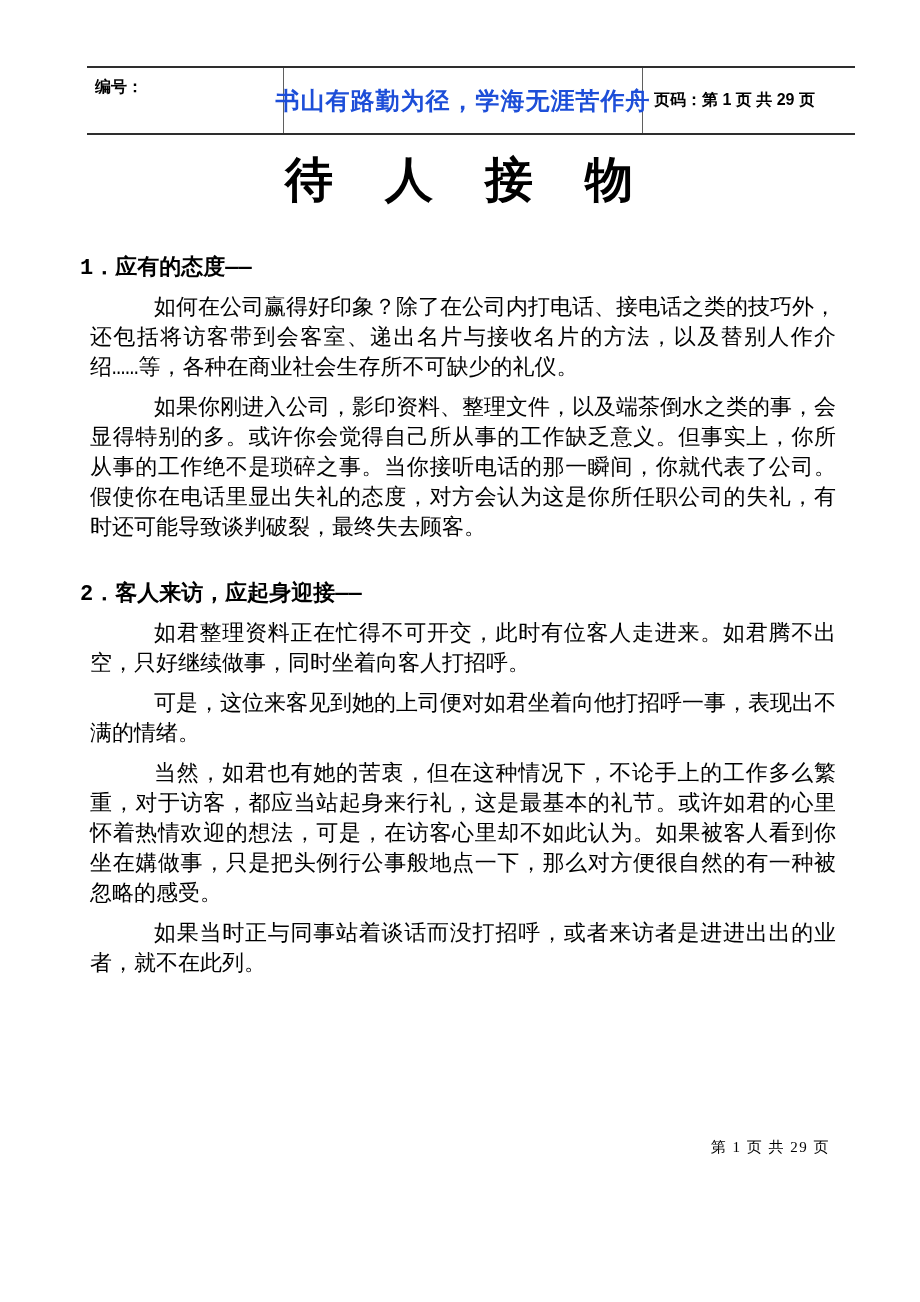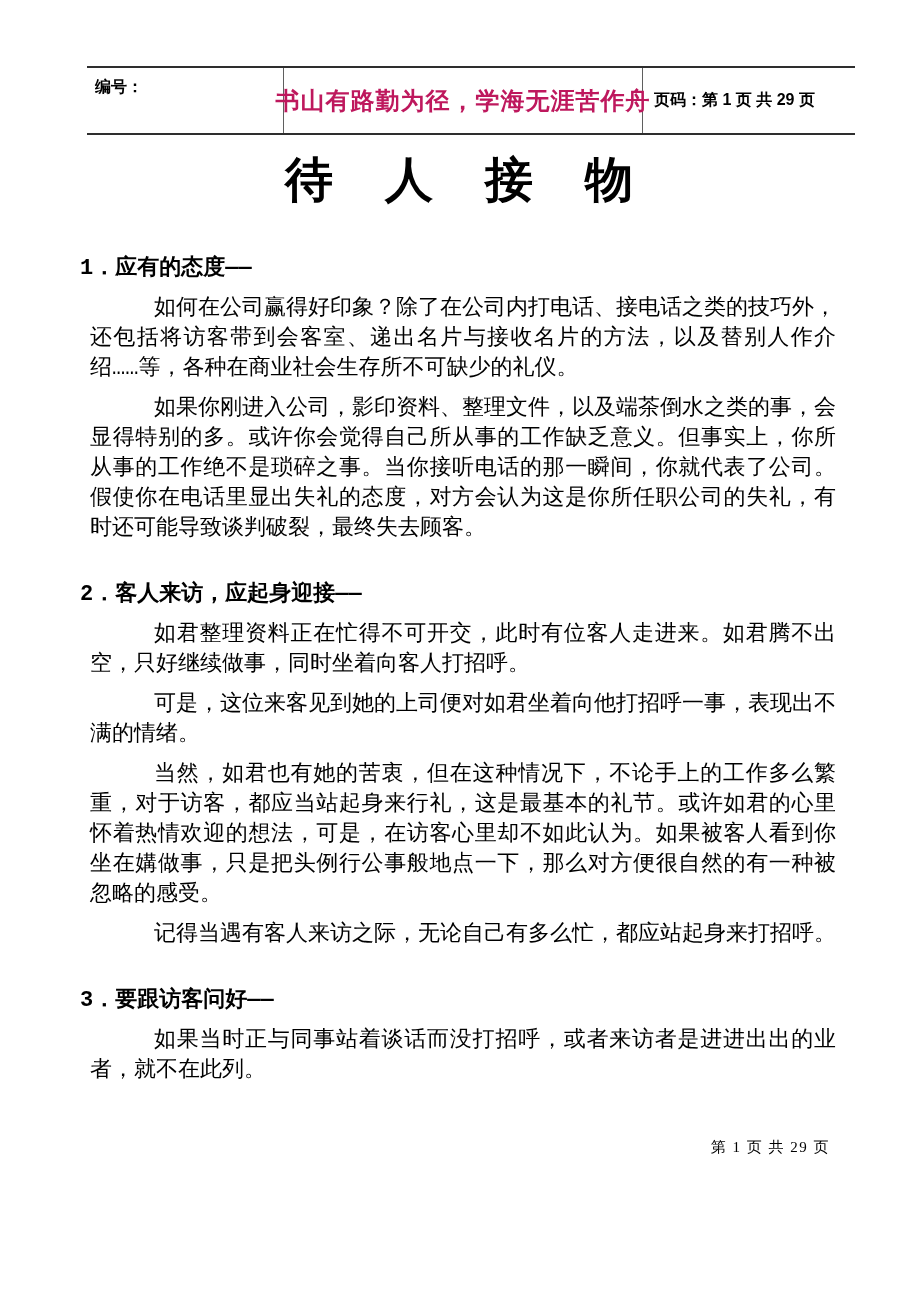--- a/index.html
+++ b/index.html
@@ -96,21 +96,21 @@
   }
 </style>
 </head>
 <body>
 
 <div class="header-table">
   <div class="ht-cell-left">
     <div>编号：</div>
   </div>
   <div class="ht-cell-mid">
-    <span class="ht-slogan" style="color: #be185d;">书山有路勤为径，学海无涯苦作舟</span>
+    <span class="ht-slogan" style="color: #1d4ed8;">书山有路勤为径，学海无涯苦作舟</span>
   </div>
   <div class="ht-cell-right">
     <span>页码：第 1 页 共 29 页</span>
   </div>
 </div>
 
 <h1 class="doc-title">待　人　接　物</h1>
 
 <div class="content">
 
@@ -118,23 +118,21 @@
     <h2 class="section-heading">1．应有的态度——</h2>
     <p class="body-par">如何在公司赢得好印象？除了在公司内打电话、接电话之类的技巧外，还包括将访客带到会客室、递出名片与接收名片的方法，以及替别人作介绍……等，各种在商业社会生存所不可缺少的礼仪。</p>
     <p class="body-par">如果你刚进入公司，影印资料、整理文件，以及端茶倒水之类的事，会显得特别的多。或许你会觉得自己所从事的工作缺乏意义。但事实上，你所从事的工作绝不是琐碎之事。当你接听电话的那一瞬间，你就代表了公司。假使你在电话里显出失礼的态度，对方会认为这是你所任职公司的失礼，有时还可能导致谈判破裂，最终失去顾客。</p>
   </div>
 
   <div class="section">
     <h2 class="section-heading">2．客人来访，应起身迎接——</h2>
     <p class="body-par">如君整理资料正在忙得不可开交，此时有位客人走进来。如君腾不出空，只好继续做事，同时坐着向客人打招呼。</p>
     <p class="body-par">可是，这位来客见到她的上司便对如君坐着向他打招呼一事，表现出不满的情绪。</p>
     <p class="body-par">当然，如君也有她的苦衷，但在这种情况下，不论手上的工作多么繁重，对于访客，都应当站起身来行礼，这是最基本的礼节。或许如君的心里怀着热情欢迎的想法，可是，在访客心里却不如此认为。如果被客人看到你坐在媾做事，只是把头例行公事般地点一下，那么对方便很自然的有一种被忽略的感受。</p>
-    <p class="body-par">记得当遇有客人来访之际，无论自己有多么忙，都应站起身来打招呼。</p>
   </div>
 
   <div class="section">
-    <h2 class="section-heading">3．要跟访客问好——</h2>
     <p class="body-par">如果当时正与同事站着谈话而没打招呼，或者来访者是进进出出的业者，就不在此列。</p>
   </div>
 
 </div>
 
 <div class="page-footer">第 1 页 共 29 页</div>
 
 </body></html>

